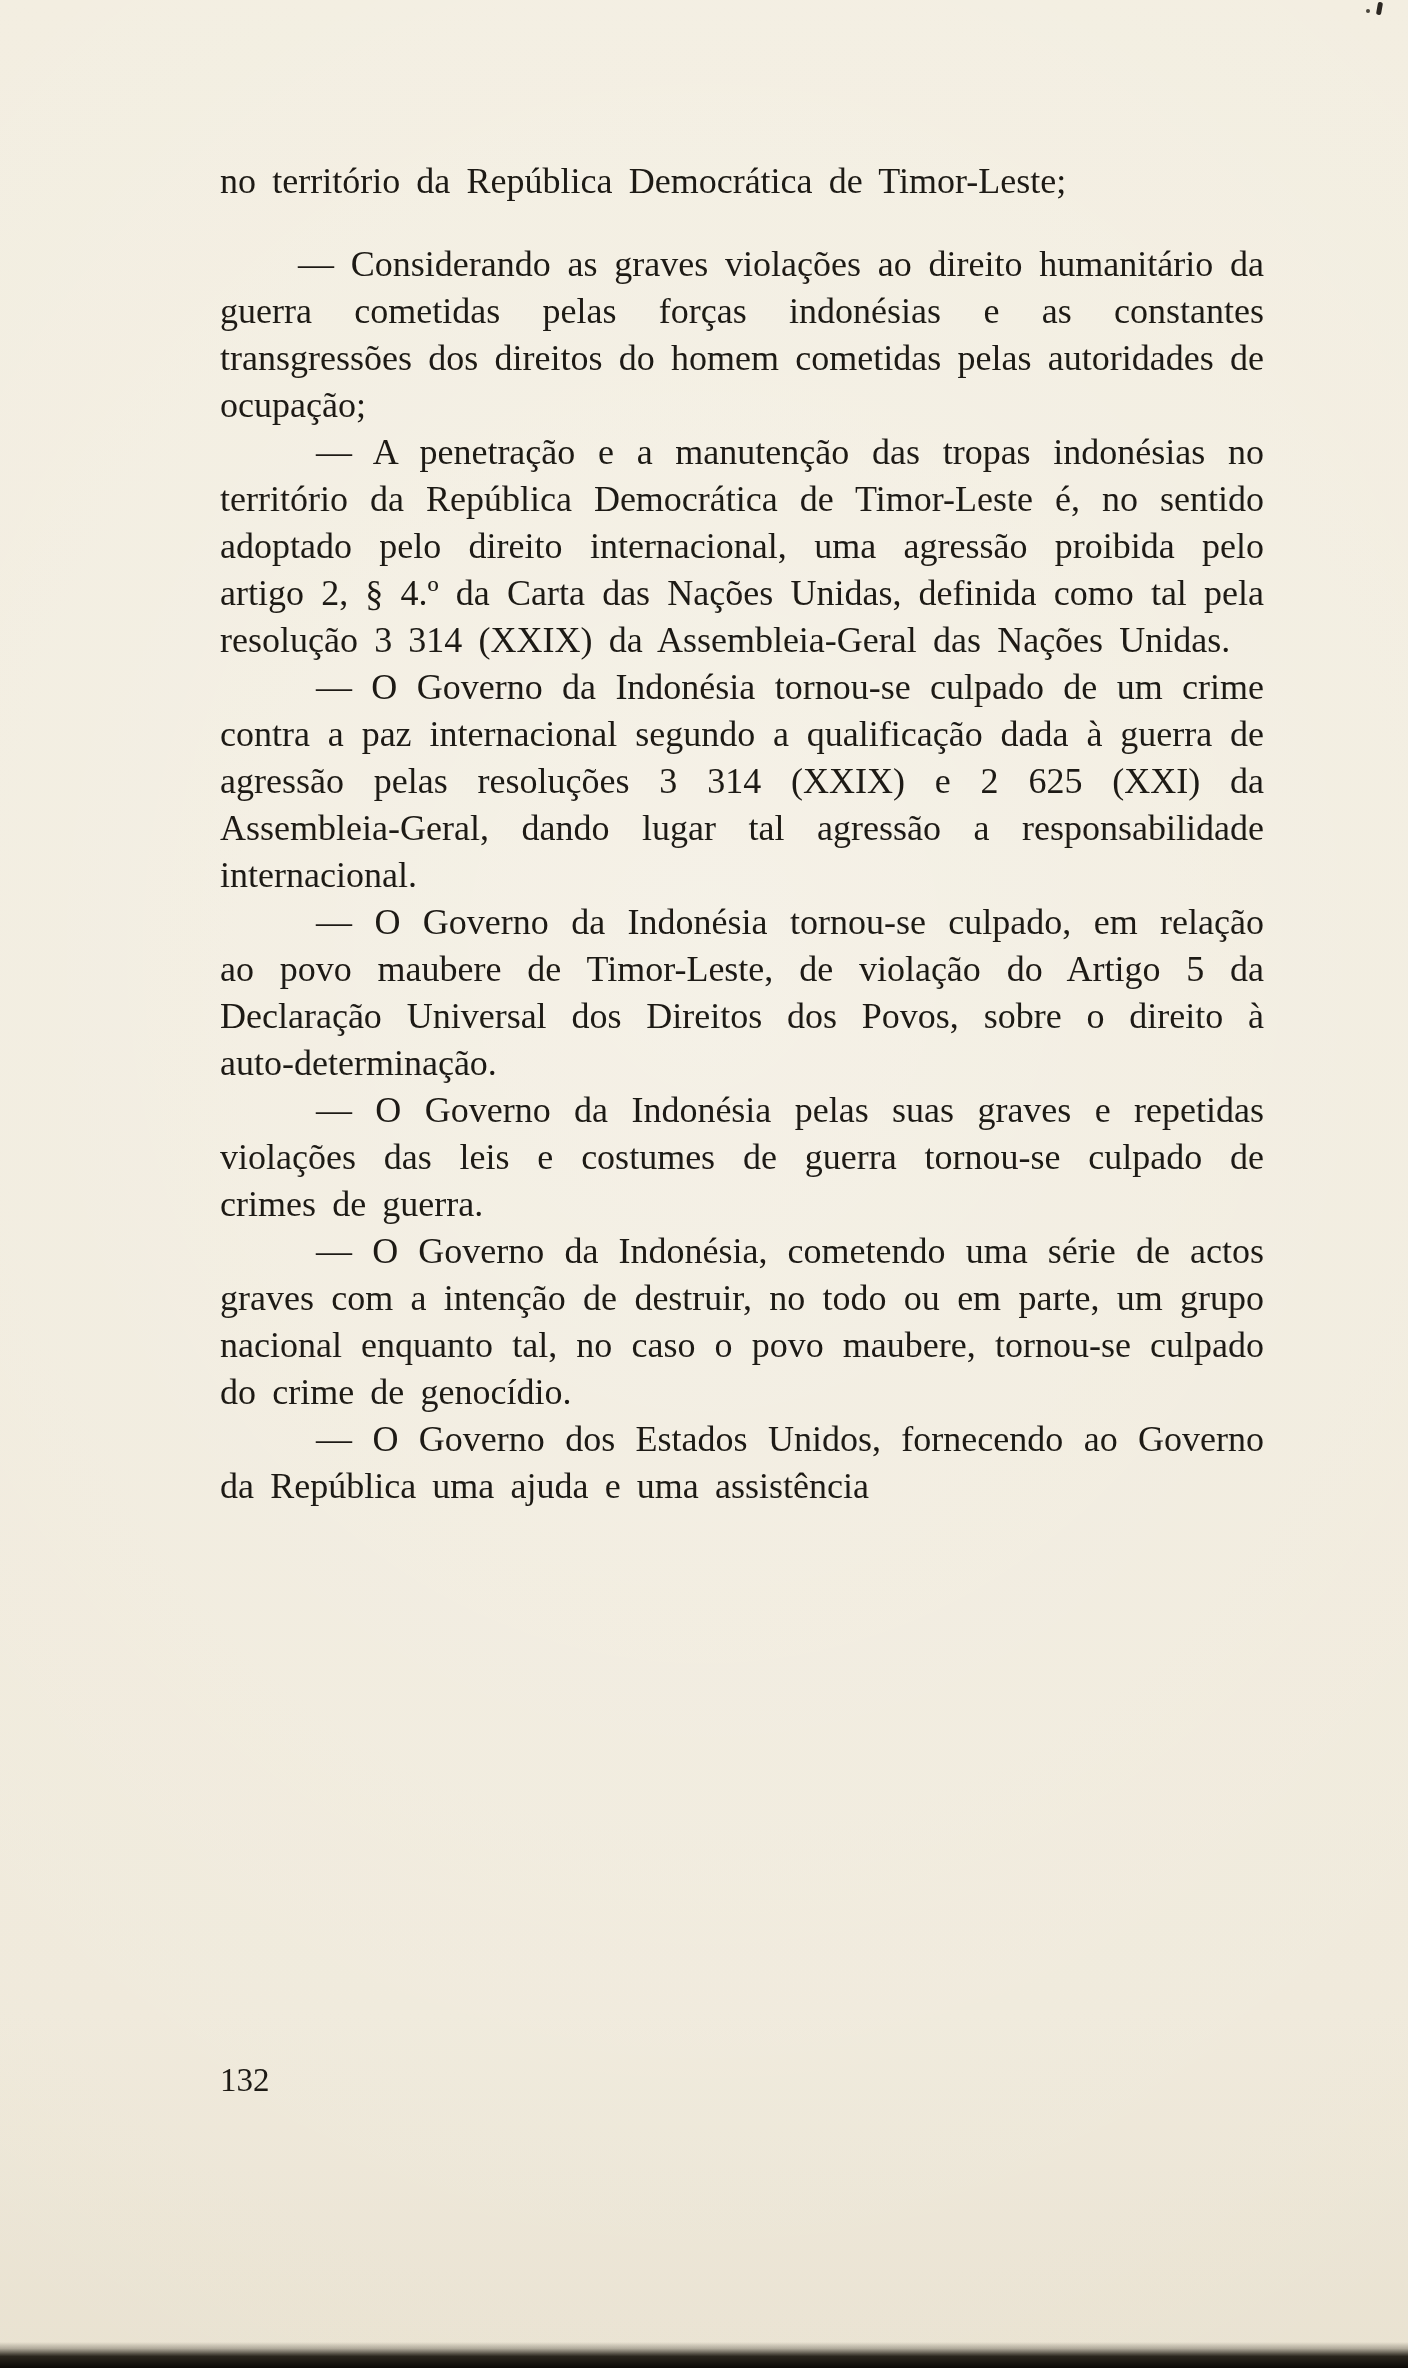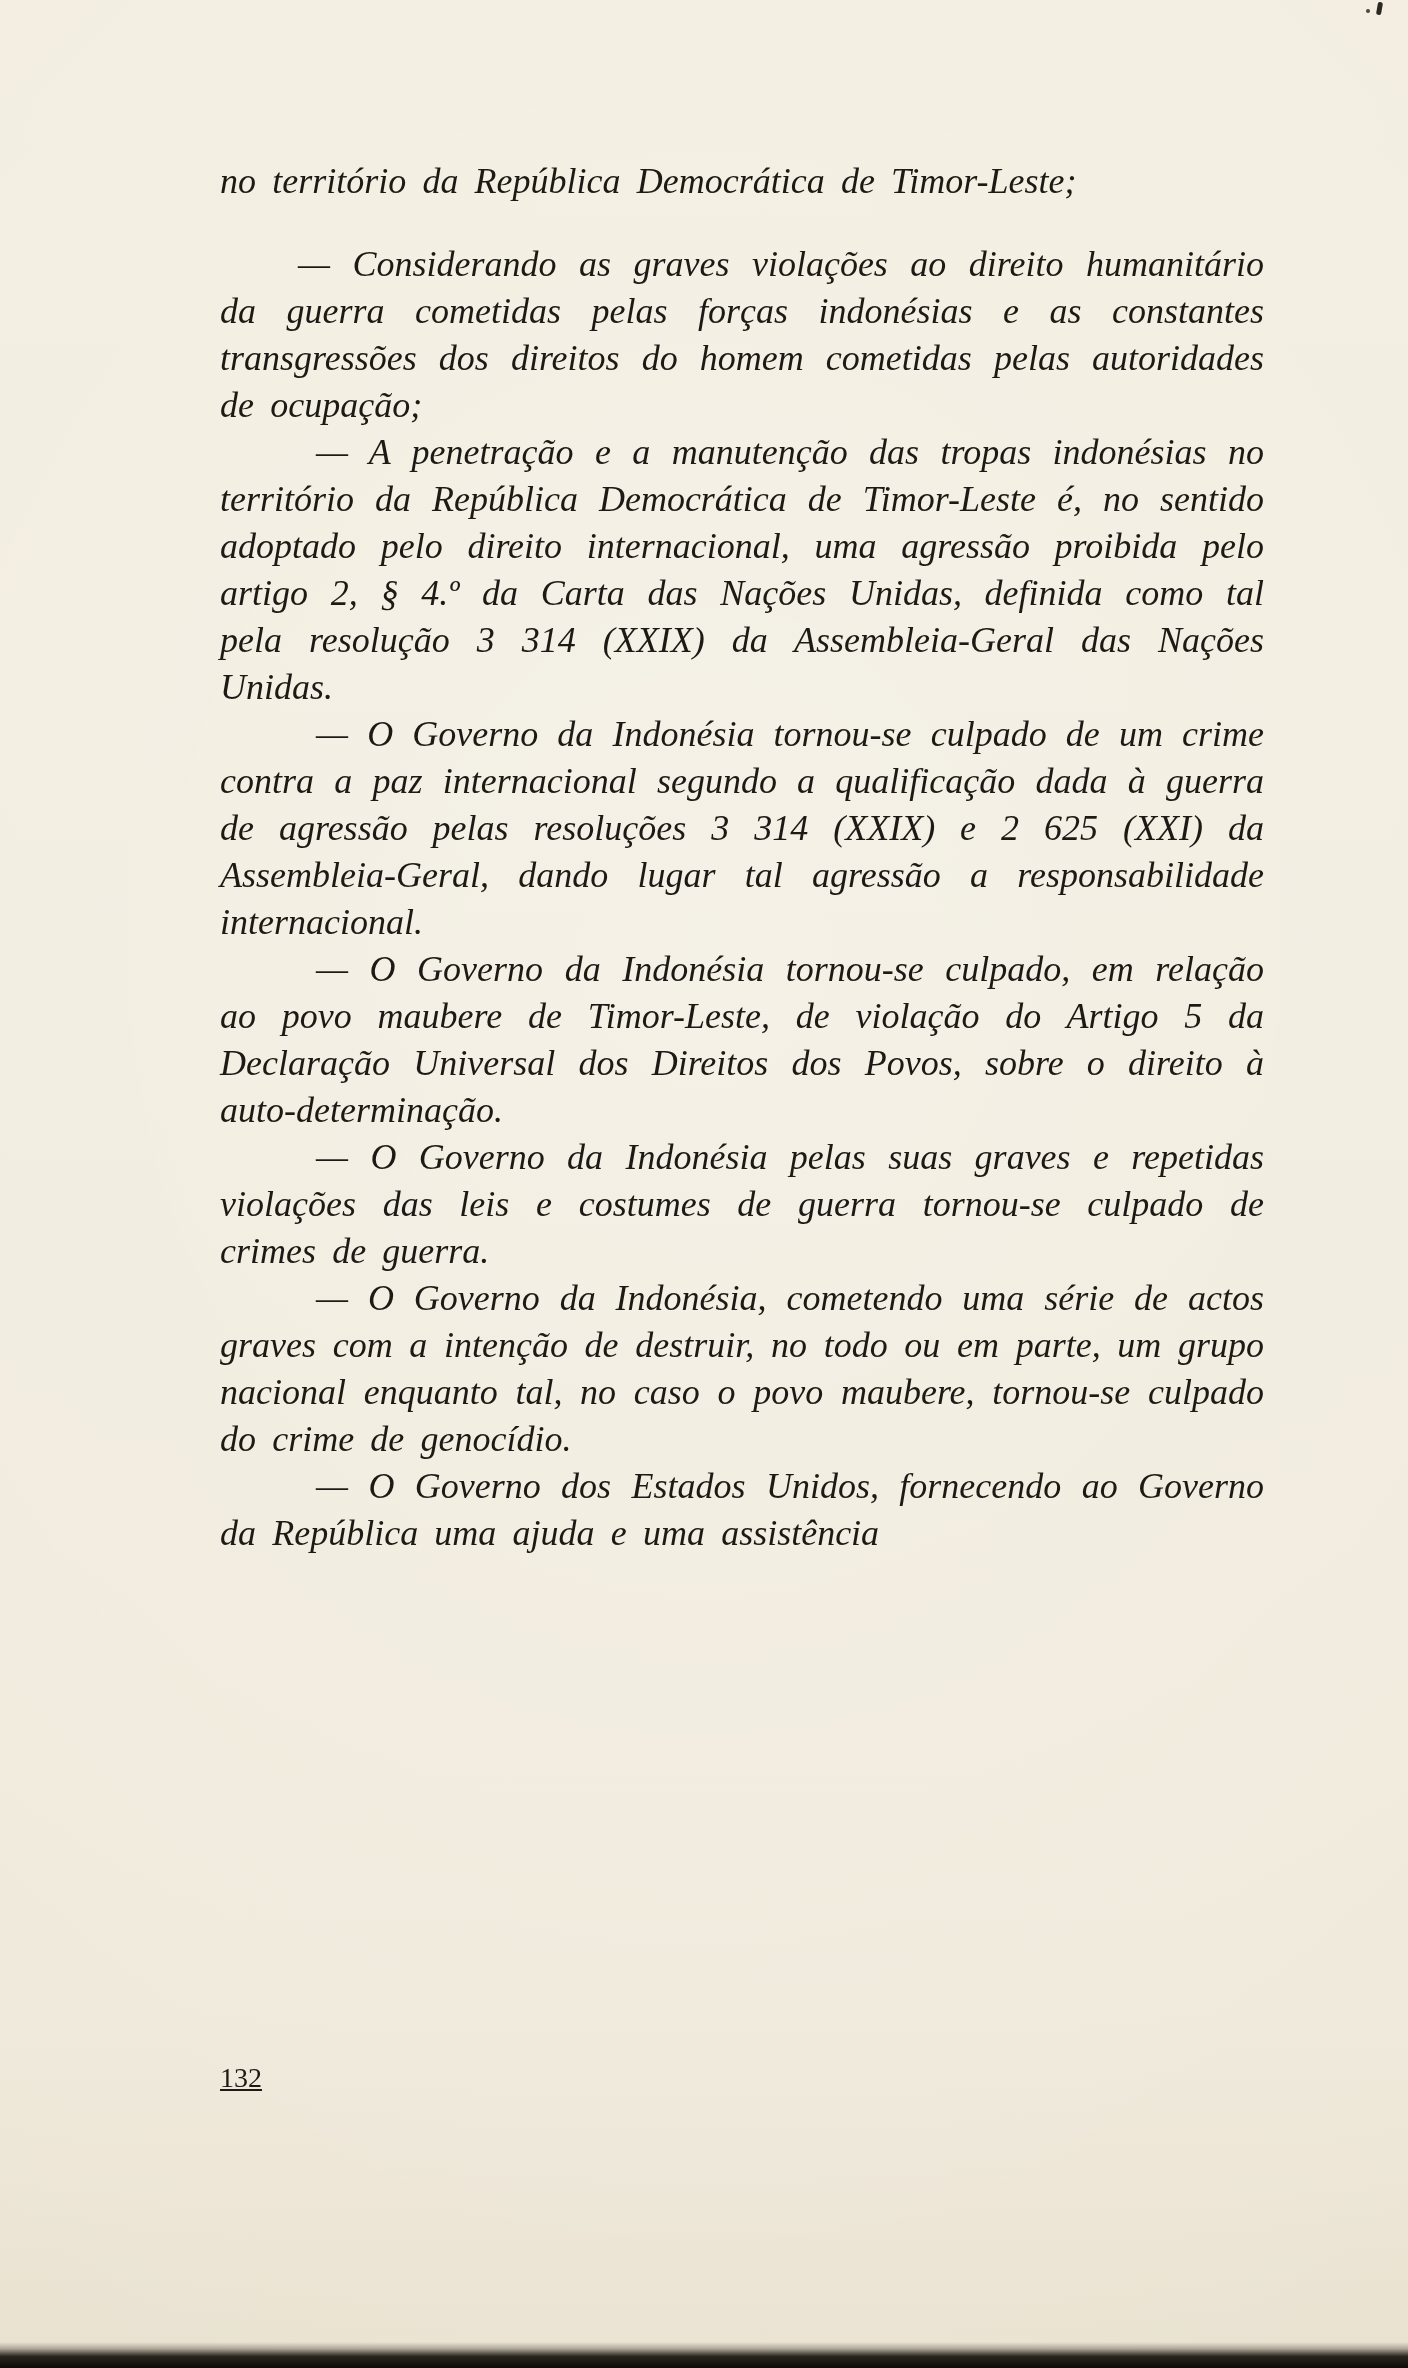--- a/index.html
+++ b/index.html
@@ -27,40 +27,38 @@
     top: 158px;
     width: 1044px;
     font-size: 36px;
     line-height: 47px;
     text-align: justify;
     word-spacing: 0.20em;
   }
   .para {
     margin: 0;
     text-indent: 0;
-    font-style: italic;
   }
   .para.indent-sm { text-indent: 78px; margin-top: 36px; }
   .para.indent-lg { text-indent: 96px; }
   .section-heading {
     font-size: 35px;
     font-style: italic;
     font-weight: bold;
     letter-spacing: 0.5px;
     text-align: left;
     margin: 48px 0 52px 0;
     word-spacing: 0.25em;
   }
   .page-number {
     position: absolute;
     left: 220px;
     top: 2062px;
-    font-size: 28px;
+    font-size: 33px;
     color: #1d1a15;
-    text-decoration: underline;
   }
   .corner-mark {
     position: absolute;
     top: 2px;
     right: 26px;
     width: 20px;
     height: 18px;
   }
   .corner-mark::before {
     content: "";

